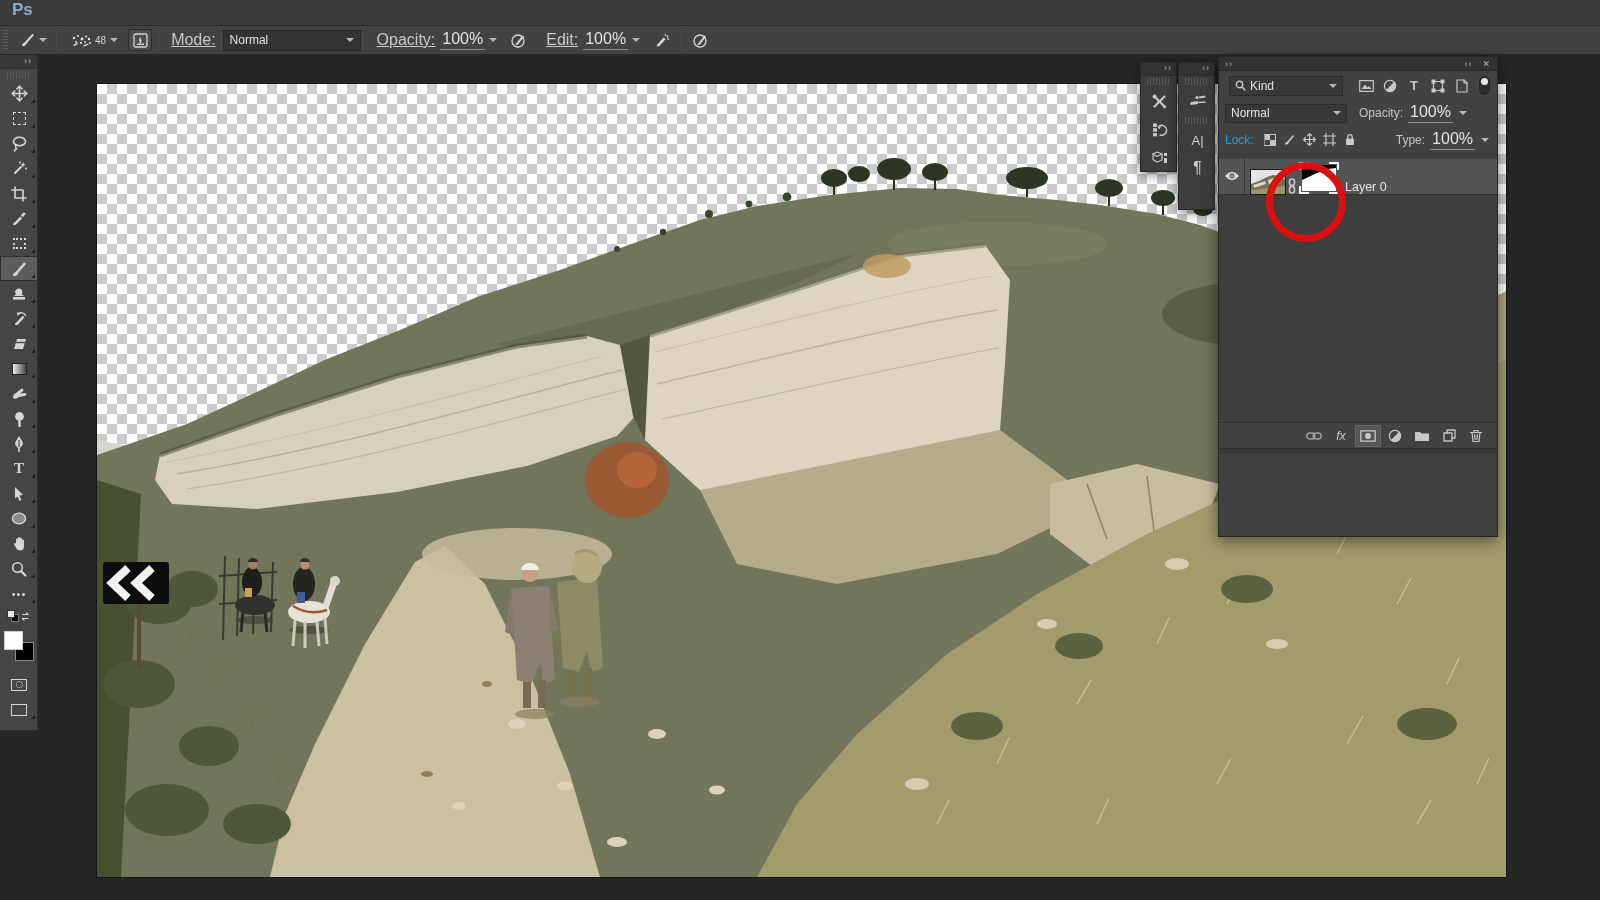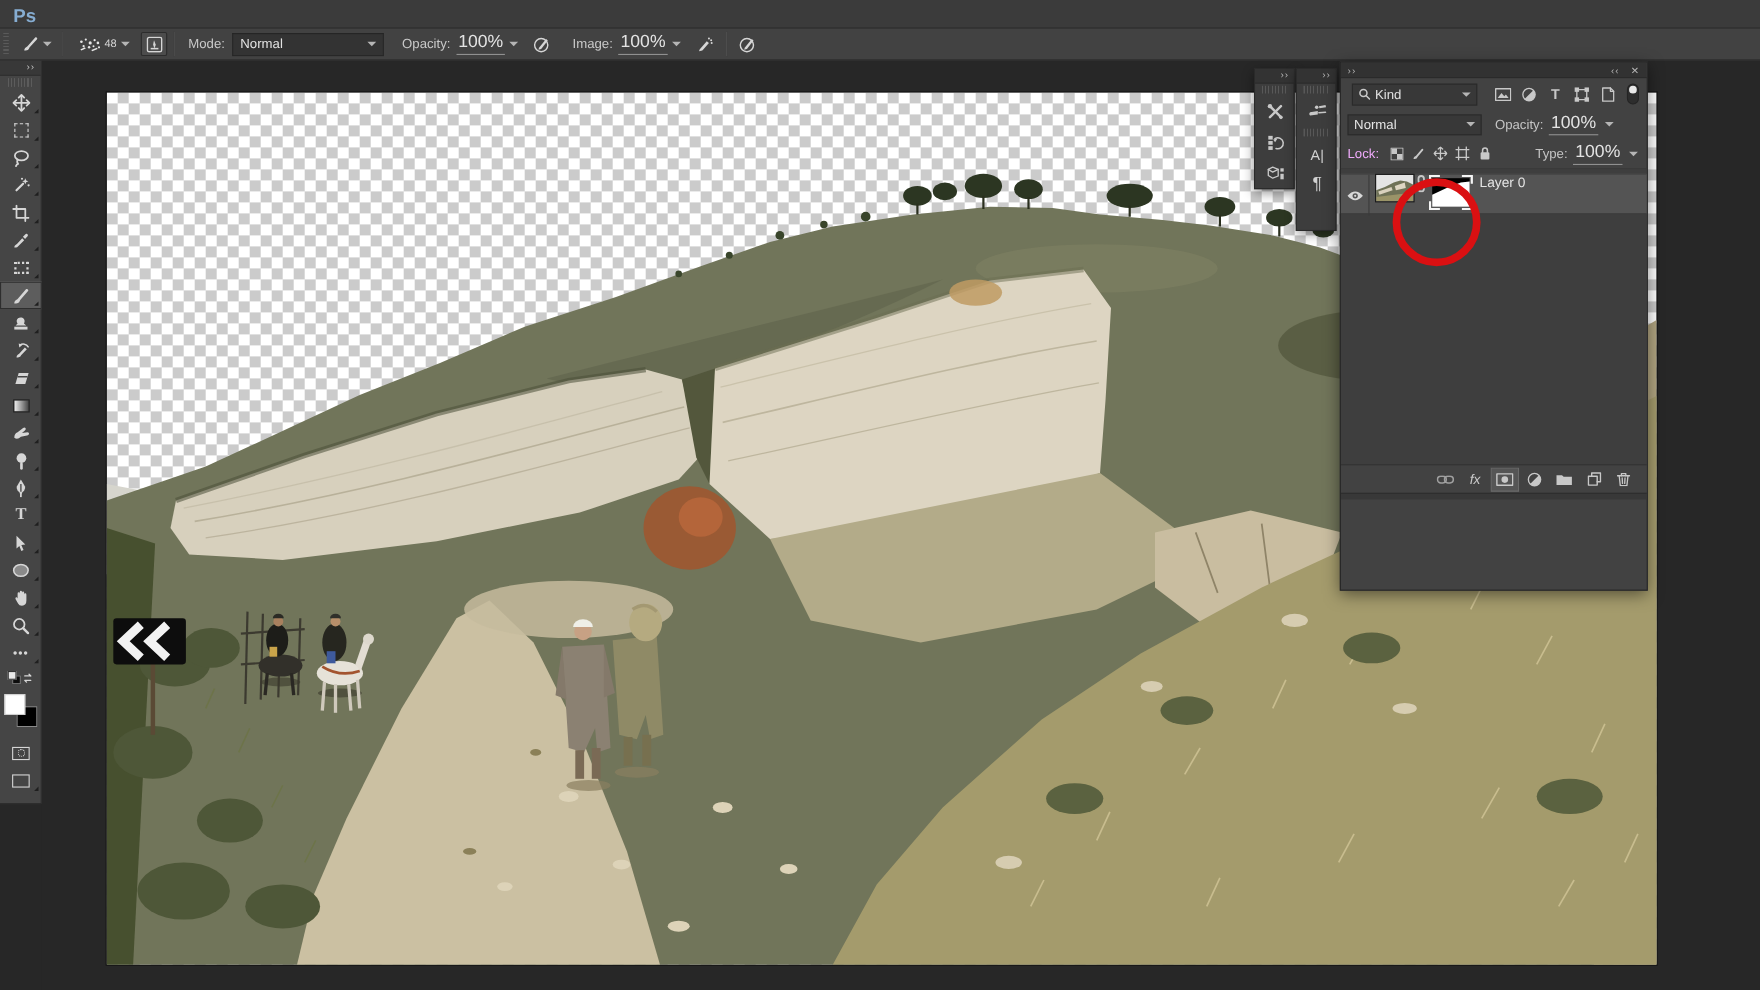--- a/index.html
+++ b/index.html
@@ -1,31 +1,31 @@
 <!DOCTYPE html>
 <html><head>
 <meta charset="utf-8">
 <style>
   * { margin:0; padding:0; box-sizing:border-box; }
   html,body { width:1600px; height:900px; overflow:hidden; background:#272727;
               font-family:"Liberation Sans",sans-serif; -webkit-font-smoothing:antialiased; }
 
   
   .menubar { position:absolute; left:0; top:0; width:1600px; height:26px; background:#3b3b3b;
-             border-bottom:1px solid #2a2a2a; display:flex; align-items:flex-end; z-index:30; }
+             border-bottom:1px solid #2a2a2a; display:flex; align-items:flex-start; z-index:30; }
   .ps-logo { font-weight:bold; font-size:17px; color:#86add2; padding:0 14px 0 12px; letter-spacing:0; }
   .menu-item { color:#dedede; font-size:13px; padding:0 13px; height:26px; line-height:26px; cursor:default; }
 
   
   .optionsbar { position:absolute; left:0; top:26px; width:1600px; height:29px; background:#424242;
                 border-bottom:1px solid #282828; display:flex; align-items:center; z-index:30; }
   .grip-v { width:5px; height:20px; margin-left:3px;
             background:repeating-linear-gradient(180deg,#5a5a5a 0 1px,transparent 1px 3px); }
   .opt-sep { width:1px; height:22px; background:#353535; border-right:1px solid #4d4d4d; margin:0 6px; }
-  .opt-label { color:#c9c9c9; font-size:12px; }
+  .opt-label { color:#c9c9c9; font-size:16px;text-decoration:underline; }
   .opt-select { background:#333333; border:1px solid #272727; border-top-color:#252525; height:21px;
                 display:flex; align-items:center; color:#e3e3e3; font-size:12px; padding:0 6px; }
   .opt-value { color:#e3e3e3; font-size:16px; border-bottom:1px solid #909090; padding:0 2px 1px 2px; }
   .caret { width:0; height:0; border-left:4px solid transparent; border-right:4px solid transparent;
            border-top:4px solid #b5b5b5; display:inline-block; }
   .icon-btn { width:24px; height:22px; display:flex; align-items:center; justify-content:center;
               border-radius:2px; }
   .icon-btn.raised { background:#4c4c4c; border:1px solid #2c2c2c; }
   .preset { display:flex; align-items:center; }
   .preset-col { display:flex; align-items:center; line-height:9px; }
@@ -100,21 +100,21 @@
   .blend-row { height:26px; }
   .blend-select { width:122px; height:19px; background:#383838; border:1px solid #2a2a2a; display:flex;
                   align-items:center; padding:0 5px; color:#e6e6e6; }
   .blend-select .caret { margin-left:auto; }
   .lock-row { height:28px; border-bottom:1px solid #383838; }
   .lock-ico { width:20px; height:18px; display:flex; align-items:center; justify-content:center; }
   .pstroke { stroke:#c8c8c8; fill:none; stroke-width:1.4; stroke-linecap:round; stroke-linejoin:round; }
   .pfill { fill:#c8c8c8; }
   .layer-list { height:268px; background:#3e3e3e; position:relative; }
   .layer-row { position:absolute; left:0; top:4px; width:100%; height:37px; background:#545454; display:flex;
-               align-items:flex-start; border-top:1px solid #464646; border-bottom:1px solid #333; }
+               align-items:flex-end; border-top:1px solid #464646; border-bottom:1px solid #333; }
   .eye-cell { width:26px; height:37px; display:flex; align-items:center; justify-content:center;
               border-right:1px solid #3a3a3a; }
   .thumb { width:34px; height:24px; margin-left:6px; outline:1px solid #1c1c1c; background:#888; }
   .linkcell { width:14px; display:flex; justify-content:center; }
   .maskwrap { position:relative; width:40px; height:32px; display:flex; align-items:center; justify-content:center; }
   .layer-name { margin-left:6px; color:#e4e4e4; font-size:12.5px; }
   .lp-bottom { height:26px; border-top:1px solid #303030; display:flex; align-items:center; justify-content:flex-end;
                padding-right:8px; background:#424242; }
   .lb-btn { width:26px; height:22px; display:flex; align-items:center; justify-content:center; margin-left:1px; }
   .lb-btn.active { background:#555555; box-shadow:inset 0 0 0 1px #6a6a6a; }
@@ -184,21 +184,21 @@
   <span class="opt-value" style="margin-left:5px">100%</span>
   <span class="caret" style="margin-left:4px"></span>
 
   <div class="icon-btn" style="margin-left:9px">
     <svg width="17" height="17" viewBox="0 0 17 17">
       <circle cx="8" cy="9" r="6" class="tstroke" style="stroke-width:1.3"></circle>
       <path class="tfill" d="M6,11.5 L12.5,3.5 L14,4.8 L8,12.5 L5.5,13.2 Z"></path>
     </svg>
   </div>
 
-  <span class="opt-label" style="margin-left:16px">Image:</span>
+  <span class="opt-label" style="margin-left:16px">Edit:</span>
   <span class="opt-value" style="margin-left:5px">100%</span>
   <span class="caret" style="margin-left:4px"></span>
 
   <div class="icon-btn" style="margin-left:9px">
     <svg width="17" height="17" viewBox="0 0 17 17">
       <path class="tfill" d="M4,13 L10.5,5.5 L12.5,7.2 L6.5,14 L3.5,14.5 Z"></path>
       <g fill="#d6d6d6">
           <circle cx="12.5" cy="3" r="0.9"></circle>
           <circle cx="14.5" cy="4.5" r="0.9"></circle>
           <circle cx="15" cy="7" r="0.9"></circle>
@@ -522,21 +522,21 @@
     <div class="blend-select">
       <span>Normal</span>
       <span class="caret"></span>
     </div>
     <span style="margin-left:12px;color:#c5c5c5">Opacity:</span>
     <span class="opt-value" style="margin-left:5px">100%</span>
     <span class="caret" style="margin-left:6px"></span>
   </div>
 
   <div class="lp-row lock-row">
-    <span style="color:#f0abfc">Lock:</span>
+    <span style="color:#0ea5e9">Lock:</span>
     <div class="lock-ico" style="margin-left:6px">
       <svg width="12" height="12" viewBox="0 0 12 12">
           <rect x="0.5" y="0.5" width="11" height="11" class="pstroke" style="stroke-width:1"></rect>
       <rect x="1" y="1" width="5" height="5" class="pfill"></rect>
           <rect x="6" y="6" width="5" height="5" class="pfill"></rect>
         </svg>
     </div>
     <div class="lock-ico">
       <svg width="13" height="13" viewBox="0 0 13 13">
           <path class="pfill" d="M2,11.5 C2,9.5 3.5,9.2 4.3,8.5 L9.5,2.5 C10.2,1.8 11.4,2.8 10.8,3.6 L5.8,9.4 C5,10.5 5.5,11.5 2,11.5 Z"></path>

